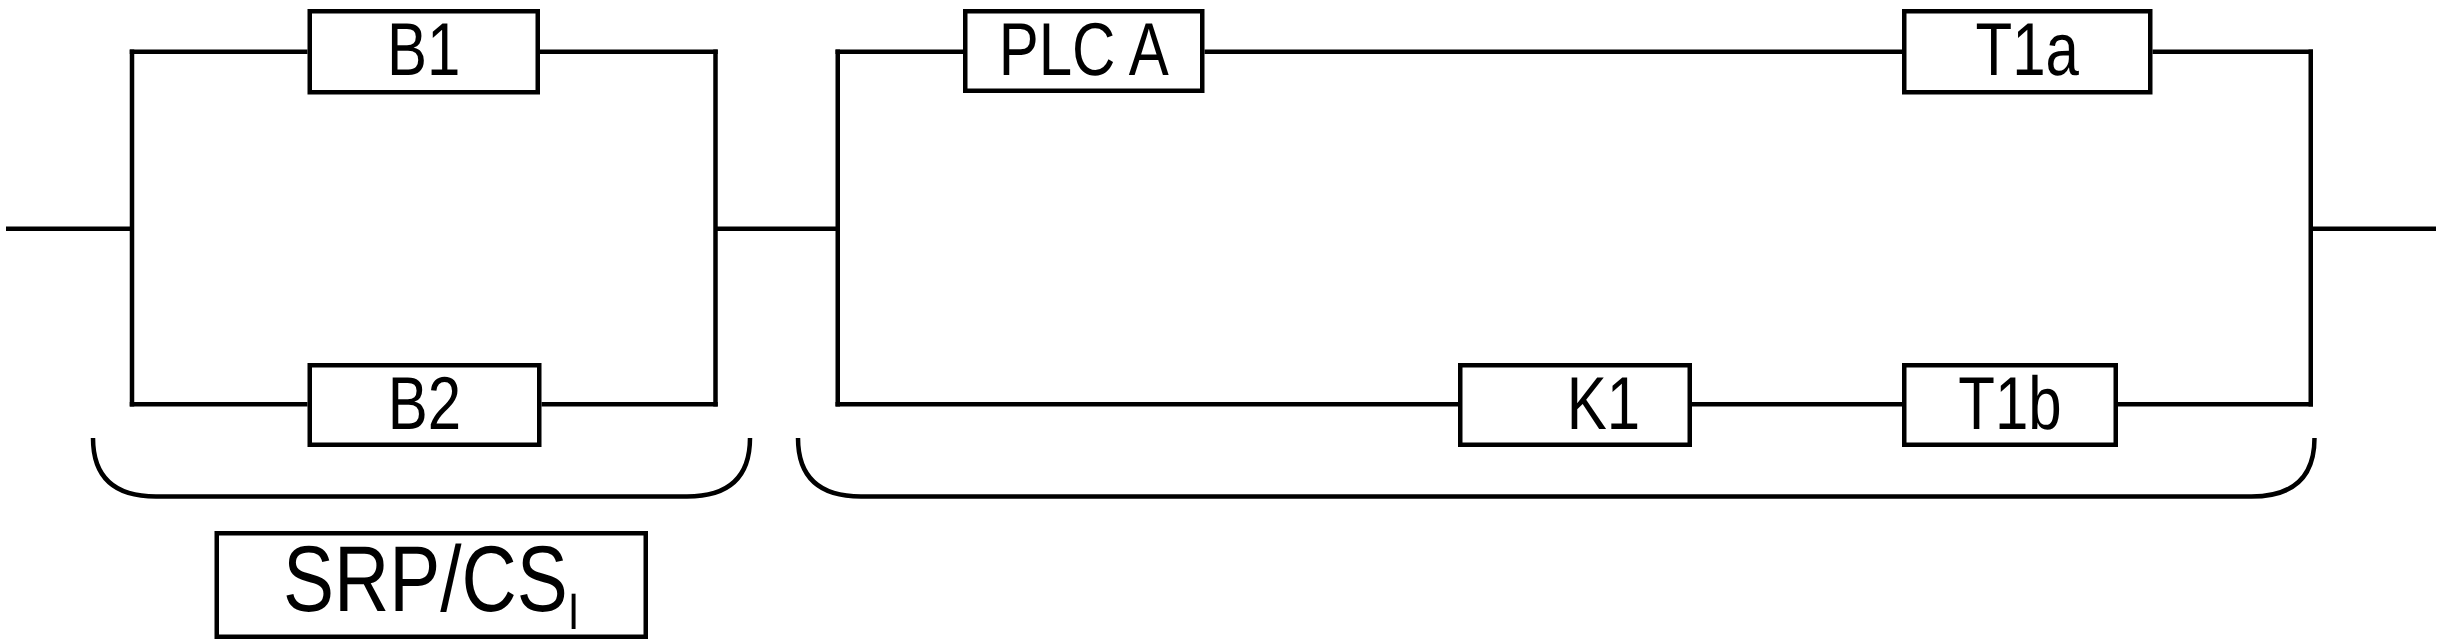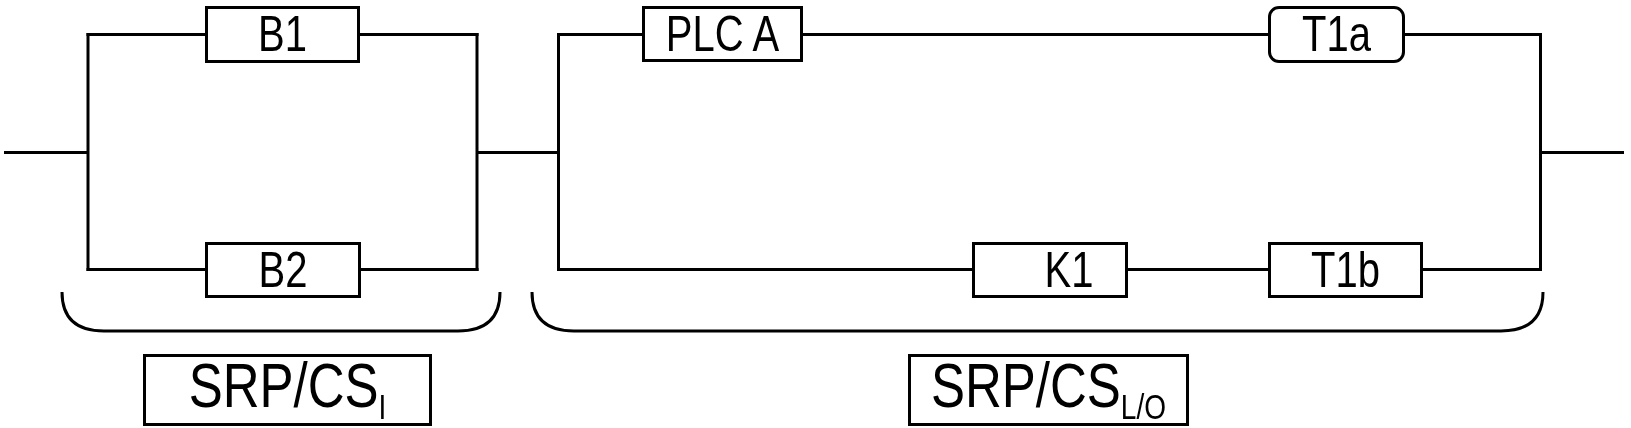--- a/index.html
+++ b/index.html
@@ -50,22 +50,22 @@
     font-size: 0.55em;
     line-height: 0;
     vertical-align: -0.35em;
   }
   
   .b1   { left: 205px;  top: 6px;   width: 155px; height: 57px; }
   .b2   { left: 205px;  top: 242px; width: 156px; height: 56px; }
   .plca { left: 642px;  top: 6px;   width: 161px; height: 56px; }
   .plcb { left: 677px;  top: 242px; width: 157px; height: 56px; }
   .k1   { left: 972px;  top: 242px; width: 156px; height: 56px; padding-left: 38px; }
-  .t1a  { left: 1268px; top: 6px;   width: 137px; height: 57px; border-radius: 11px; }
-  .t1b  { left: 1268px; top: 242px; width: 155px; height: 56px; }
+  .t1a  { left: 1268px; top: 6px;   width: 167px; height: 57px; }
+  .t1b  { left: 1268px; top: 242px; width: 144px; height: 56px; }
   .lbl-input        { left: 143px; top: 354px; width: 289px; height: 72px; }
   .lbl-logic-output { left: 908px; top: 354px; width: 281px; height: 72px; }
 </style>
 </head>
 <body>
 
 <div class="stage">
 
   <svg class="wires" viewBox="0 0 1631 428" xmlns="http://www.w3.org/2000/svg" fill="none" stroke="#000000" stroke-width="3">
 
@@ -104,17 +104,14 @@
   <div class="block t1a">
     <span class="stretch">T1a</span>
   </div>
   <div class="block t1b">
     <span class="stretch">T1b</span>
   </div>
 
   <div class="section-label lbl-input">
     <span class="stretch"><span>SRP/CS</span><sub class="subscript">I</sub></span>
   </div>
-  <div class="section-label lbl-logic-output">
-    <span class="stretch"><span>SRP/CS</span><sub class="subscript">L/O</sub></span>
-  </div>
 
 </div>
 
 </body></html>

